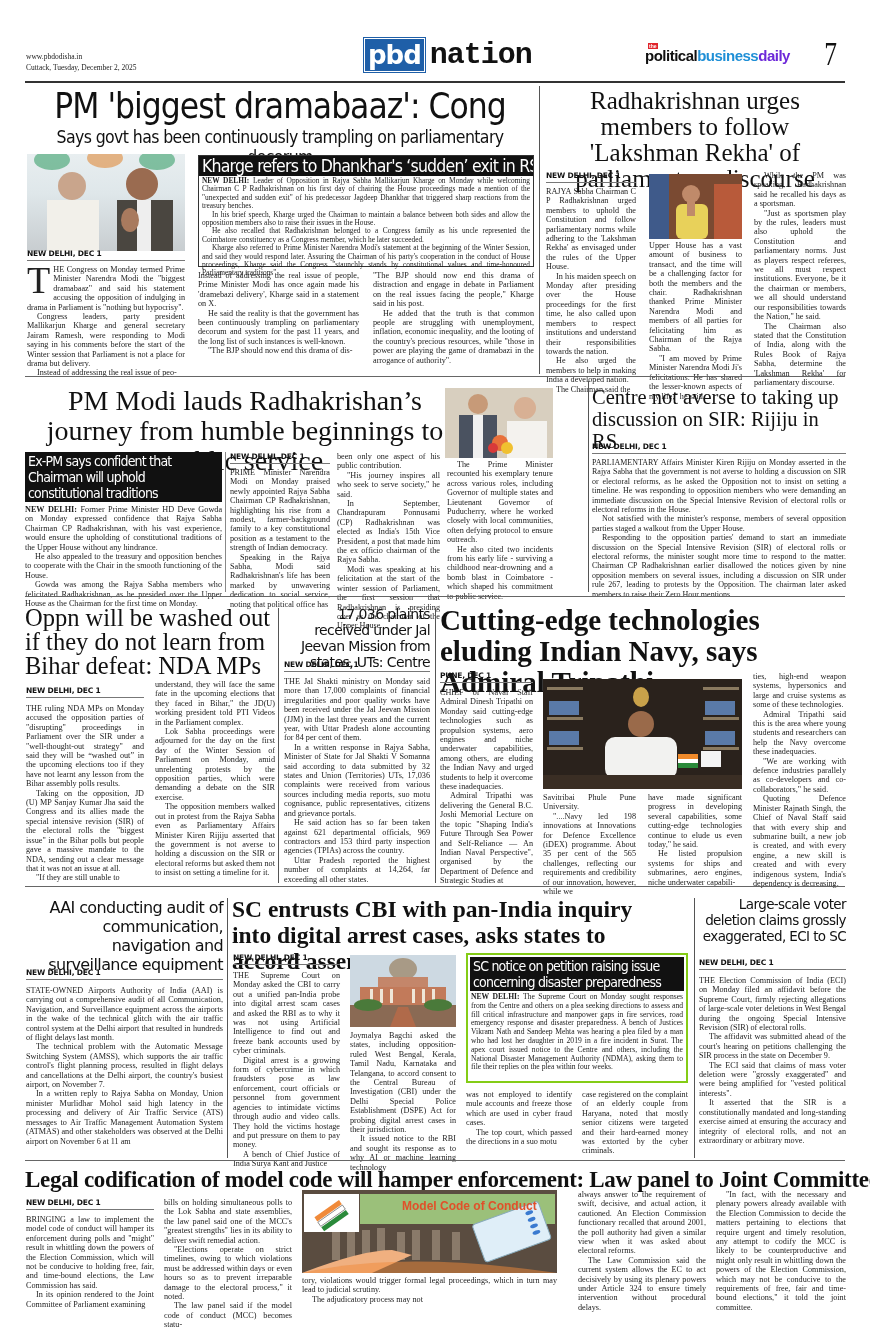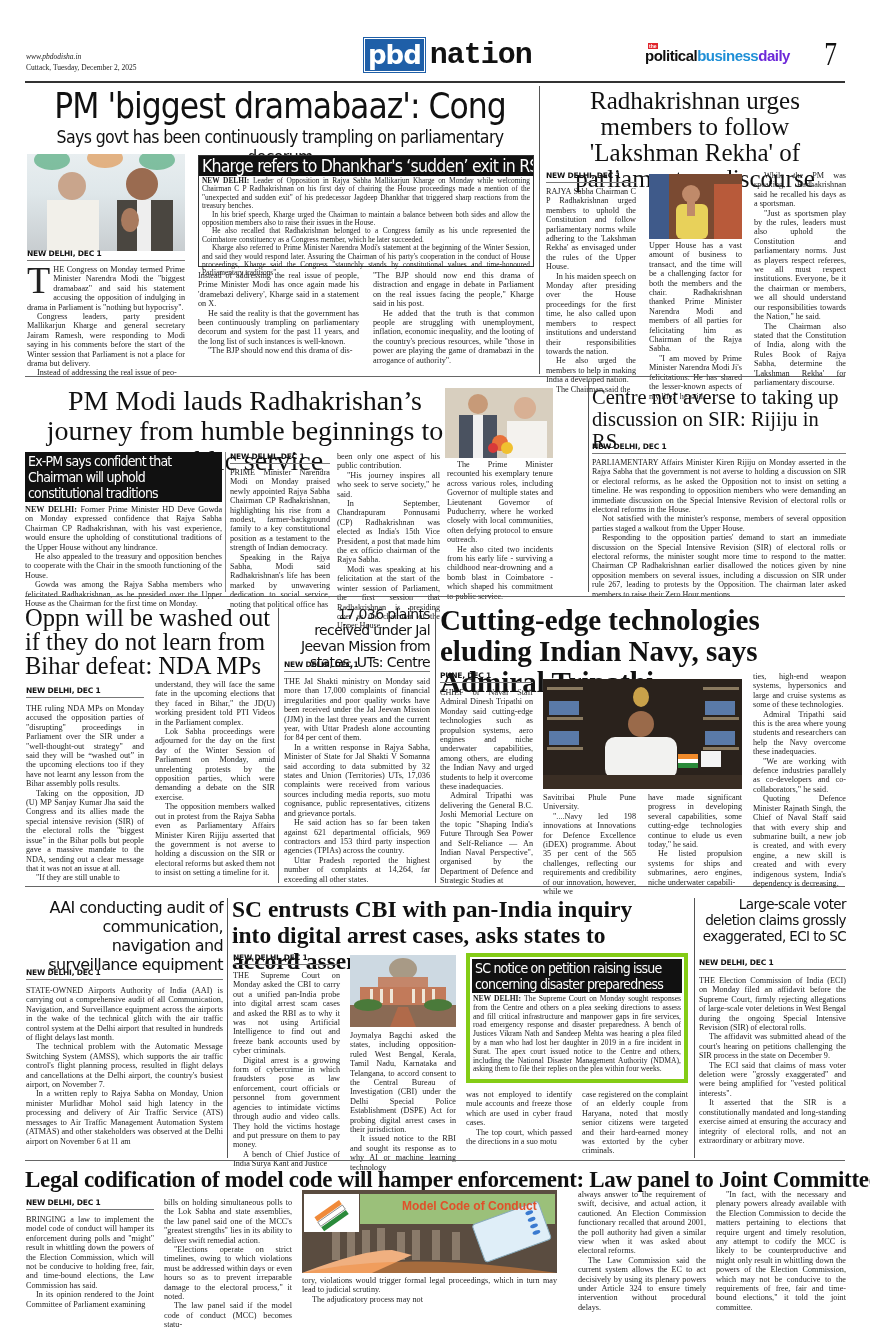--- a/index.html
+++ b/index.html
@@ -15,21 +15,21 @@
 .photo{position:absolute;overflow:hidden}
 .boxhead{background:#111;color:#fff;font-family:"DejaVu Sans",sans-serif;font-stretch:condensed;letter-spacing:-0.8px}
 .hl{font-family:"Liberation Serif",serif;color:#111;text-align:center;line-height:1}
 .hls{font-family:"DejaVu Sans",sans-serif;color:#111;text-align:right;line-height:1.05;letter-spacing:-0.6px}
 .dropcap{float:left;font-size:38px;line-height:30px;margin-right:3px;font-family:"Liberation Serif",serif}
 </style>
 </head>
 <body>
 
 <div class="abs" style="left:0;top:0;width:870px;height:83px">
-  <div class="abs" style="left:26px;top:52px;font-size:7.5px;font-style:italic;color:#222">www.pbdodisha.in</div>
+  <div class="abs" style="left:26px;top:52px;font-size:7.5px;color:#222">www.pbdodisha.in</div>
   <div class="abs" style="left:26px;top:63px;font-size:7.5px;color:#222">Cuttack, Tuesday, December 2, 2025</div>
   <div class="abs" style="left:364px;top:39px;height:32px;display:flex;align-items:center">
     <span style="background:#1f5fa8;color:#fff;font-family:'DejaVu Sans',sans-serif;font-weight:bold;font-size:26px;line-height:32px;padding:0 3px;letter-spacing:-1px;border:1px solid #fff;outline:1px solid #1f5fa8">pbd</span>
     <span style="font-family:Liberation Mono, monospace;font-weight:bold;font-size:30px;color:#111;margin-left:5px;letter-spacing:-1px;line-height:32px">nation</span>
   </div>
   <div class="abs" style="left:645px;top:47px;display:flex;align-items:flex-end">
     <span style="position:absolute;left:3px;top:-4px;font-size:5px;font-weight:bold;font-family:'Liberation Sans',sans-serif;background:#e0242b;color:#fff;padding:0 1px">the</span>
     <span style="font-family:'Liberation Sans',sans-serif;font-weight:bold;font-size:15px;color:#111;letter-spacing:-0.5px">political</span>
     <span style="font-family:'Liberation Sans',sans-serif;font-weight:bold;font-size:15px;color:#1f8fd6;letter-spacing:-0.5px">business</span>
     <span style="font-family:'Liberation Sans',sans-serif;font-weight:bold;font-size:15px;color:#6d28d9;letter-spacing:-0.5px">daily</span>
@@ -279,21 +279,21 @@
       <rect x="0" y="50" width="106" height="22" fill="#8a6a54"></rect>
       <ellipse cx="18" cy="50" rx="14" ry="6" fill="#4a7a3a"></ellipse>
       <ellipse cx="88" cy="50" rx="14" ry="6" fill="#4a7a3a"></ellipse>
       <polygon points="40,72 66,72 58,52 48,52" fill="#b06a4a"></polygon>
     </svg>
   </div>
   <div class="abs body" style="left:118px;top:141px;width:106px">
     <p class="first">Joymalya Bagchi asked the states, including opposition-ruled West Bengal, Kerala, Tamil Nadu, Karnataka and Telangana, to accord consent to the Central Bureau of Investigation (CBI) under the Delhi Special Police Establishment (DSPE) Act for probing digital arrest cases in their jurisdiction.</p>
     <p>It issued notice to the RBI and sought its response as to why AI or machine learning technology</p>
   </div>
-  <div class="abs" style="left:234px;top:63px;width:222px;height:130px;border:4px solid #84cc16">
+  <div class="abs" style="left:234px;top:63px;width:222px;height:130px;border:2px solid #84cc16">
     <div class="boxhead" style="font-size:14px;line-height:16px;padding:1px 3px;margin:2px">SC notice on petition raising issue concerning disaster preparedness</div>
     <div class="body" style="padding:0 3px;font-size:7.6px;line-height:8.8px">
       <p class="first"><b>NEW DELHI:</b> <span>The Supreme Court on Monday sought responses from the Centre and others on a plea seeking directions to assess and fill critical infrastructure and manpower gaps in fire services, road emergency response and disaster preparedness. A bench of Justices Vikram Nath and Sandeep Mehta was hearing a plea filed by a man who had lost her daughter in 2019 in a fire incident in Surat. The apex court issued notice to the Centre and others, including the National Disaster Management Authority (NDMA), asking them to file their replies on the plea within four weeks.</span></p>
     </div>
   </div>
   <div class="abs body" style="left:234px;top:200px;width:106px">
     <p class="first">was not employed to identify mule accounts and freeze those which are used in cyber fraud cases.</p>
     <p>The top court, which passed the directions in a suo motu</p>
   </div>
   <div class="abs body" style="left:350px;top:200px;width:106px">

